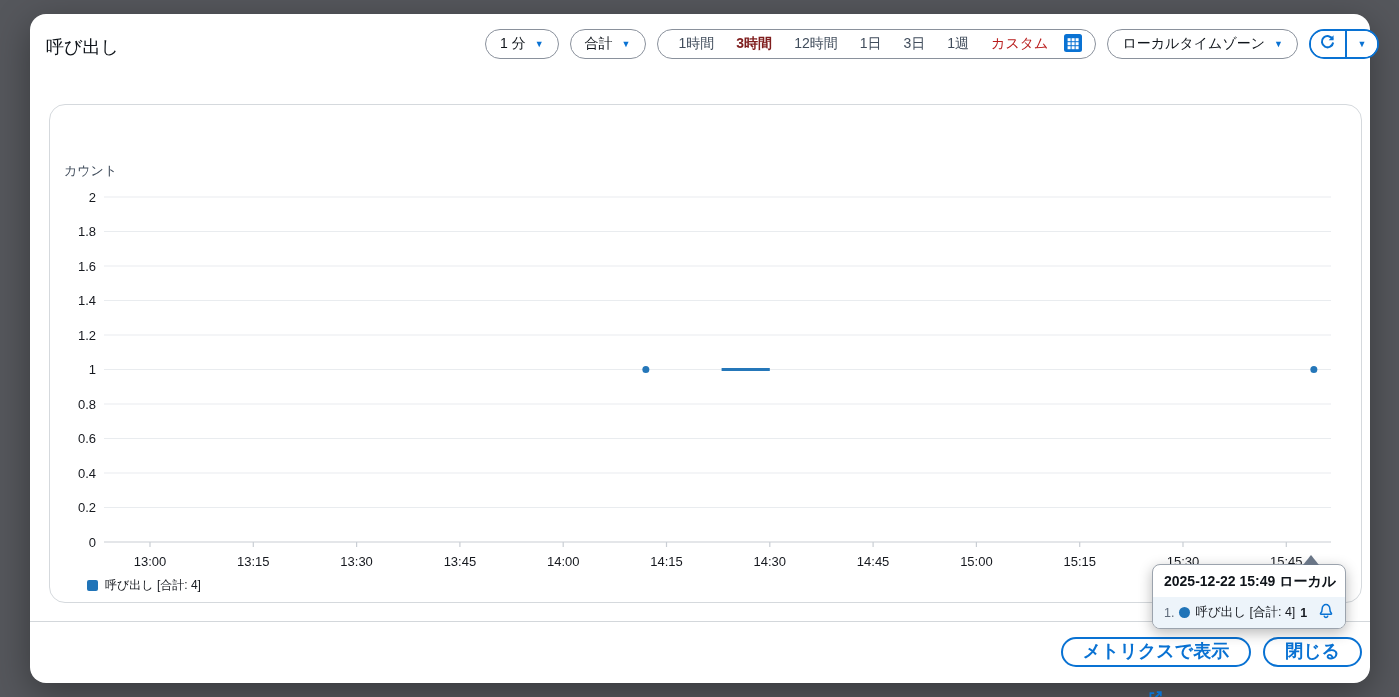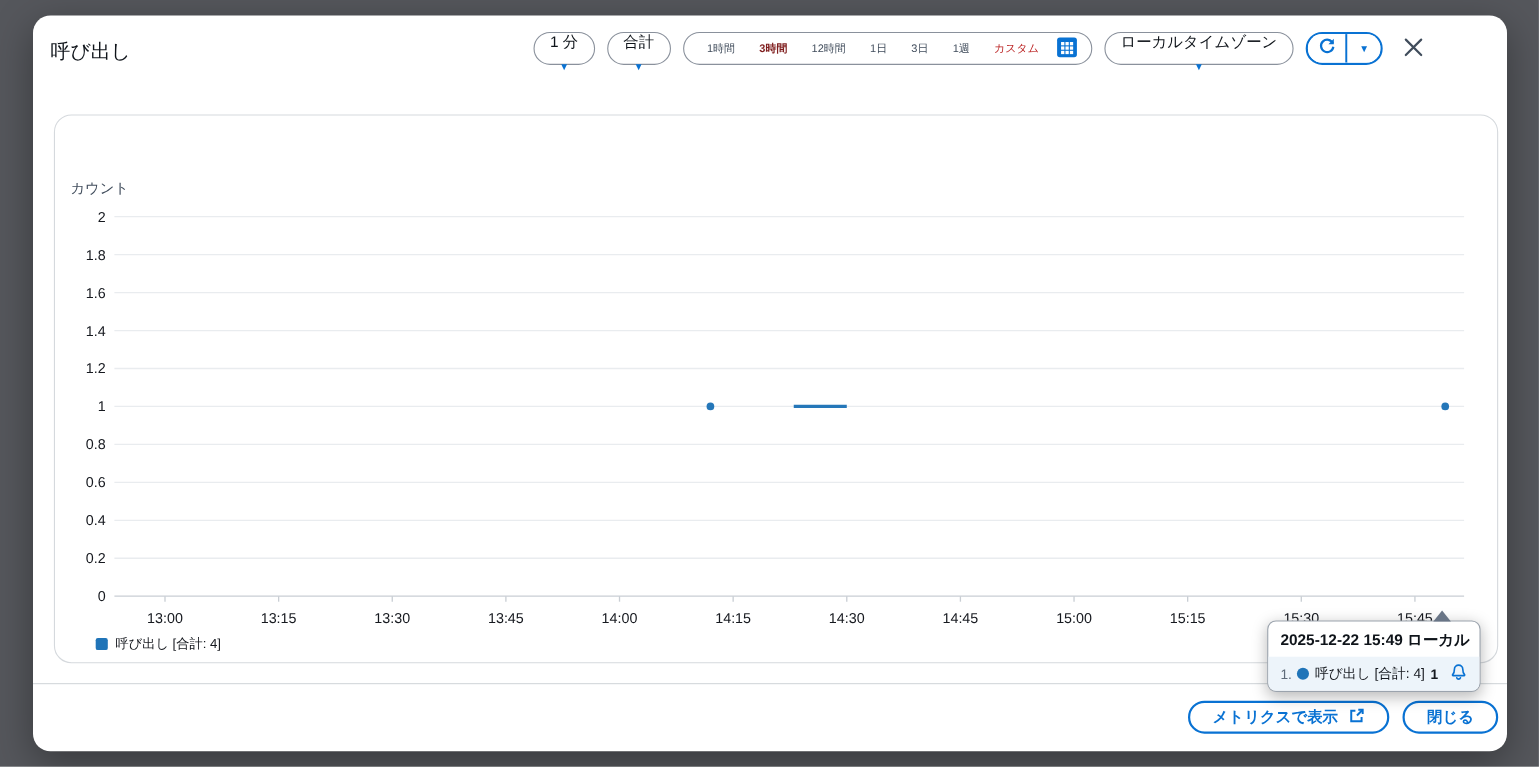--- a/index.html
+++ b/index.html
@@ -21,32 +21,32 @@
     font-size: 18px; font-weight: normal; color: #0f141a;
   }
   .toolbar {
     position: absolute; left: 455px; top: 15px; height: 30px;
     display: flex; align-items: center; gap: 11px;
   }
   .pill {
     height: 30px; display: flex; align-items: center; gap: 9px;
     padding: 0 14px; border: 1.5px solid #8a919c; border-radius: 16px;
     background: #fff; font-size: 14px; color: #0f141a;
-    font-family: inherit; cursor: pointer; white-space: nowrap; flex-direction: column;
+    font-family: inherit; cursor: pointer; white-space: nowrap;
   }
   .caret { color: #0972d3; font-size: 9px; line-height: 1; }
   .time-range-group {
     height: 30px; display: flex; align-items: center;
     padding: 0 10px; border: 1.5px solid #8a919c; border-radius: 16px;
     background: #fff;
   }
   .tr-buttons { display: flex; align-items: center; }
   .tr-btn {
     background: none; border: none; cursor: pointer;
-    font-family: inherit; font-size: 10px; color: #414d5c;
+    font-family: inherit; font-size: 14px; color: #414d5c;
     padding: 0 11px; white-space: nowrap;
   }
   .tr-btn.selected { color: #7f1d1d; font-weight: bold; }
   .tr-btn.accent { color: #b91c1c; }
   .calendar-btn { background: none; border: none; padding: 0 2px 0 4px; cursor: pointer; display: flex; }
   .refresh-split {
     display: flex; height: 30px; border: 2px solid #0972d3;
     border-radius: 16px; overflow: hidden; background: #fff;
   }
   .refresh-main {
@@ -92,24 +92,24 @@
   }
   .tooltip-index { color: #5f6b7a; }
   .tooltip-dot { width: 11px; height: 11px; border-radius: 50%; flex: none; }
   .tooltip-label { white-space: nowrap; }
   .tooltip-value { font-weight: bold; }
   .tooltip-bell { margin-left: auto; display: flex; background: none; border: none; cursor: pointer; padding: 0; }
 
   .footer-separator { position: absolute; left: 0; right: 0; top: 607px; height: 1px; background: #d3d7db; }
   .footer { position: absolute; top: 623px; right: 8px; display: flex; gap: 12px; }
   .btn-outline {
-    height: 30px; display: flex; align-items: center; gap: 10px;
+    height: 30px; display: flex; align-items: center; gap: 26px;
     padding: 0 20px; border: 2px solid #0972d3; border-radius: 16px;
-    background: #fff; color: #0972d3; font-size: 14px; font-weight: bold;
-    font-family: inherit; cursor: pointer; white-space: nowrap;
+    background: #fff; color: #0972d3; font-size: 18px; font-weight: bold;
+    font-family: inherit; cursor: pointer; white-space: nowrap; flex-direction: column;
   }
 </style>
 </head>
 <body>
 
 <div class="modal">
 
   <div class="modal-title">呼び出し</div>
 
   <div class="toolbar">

